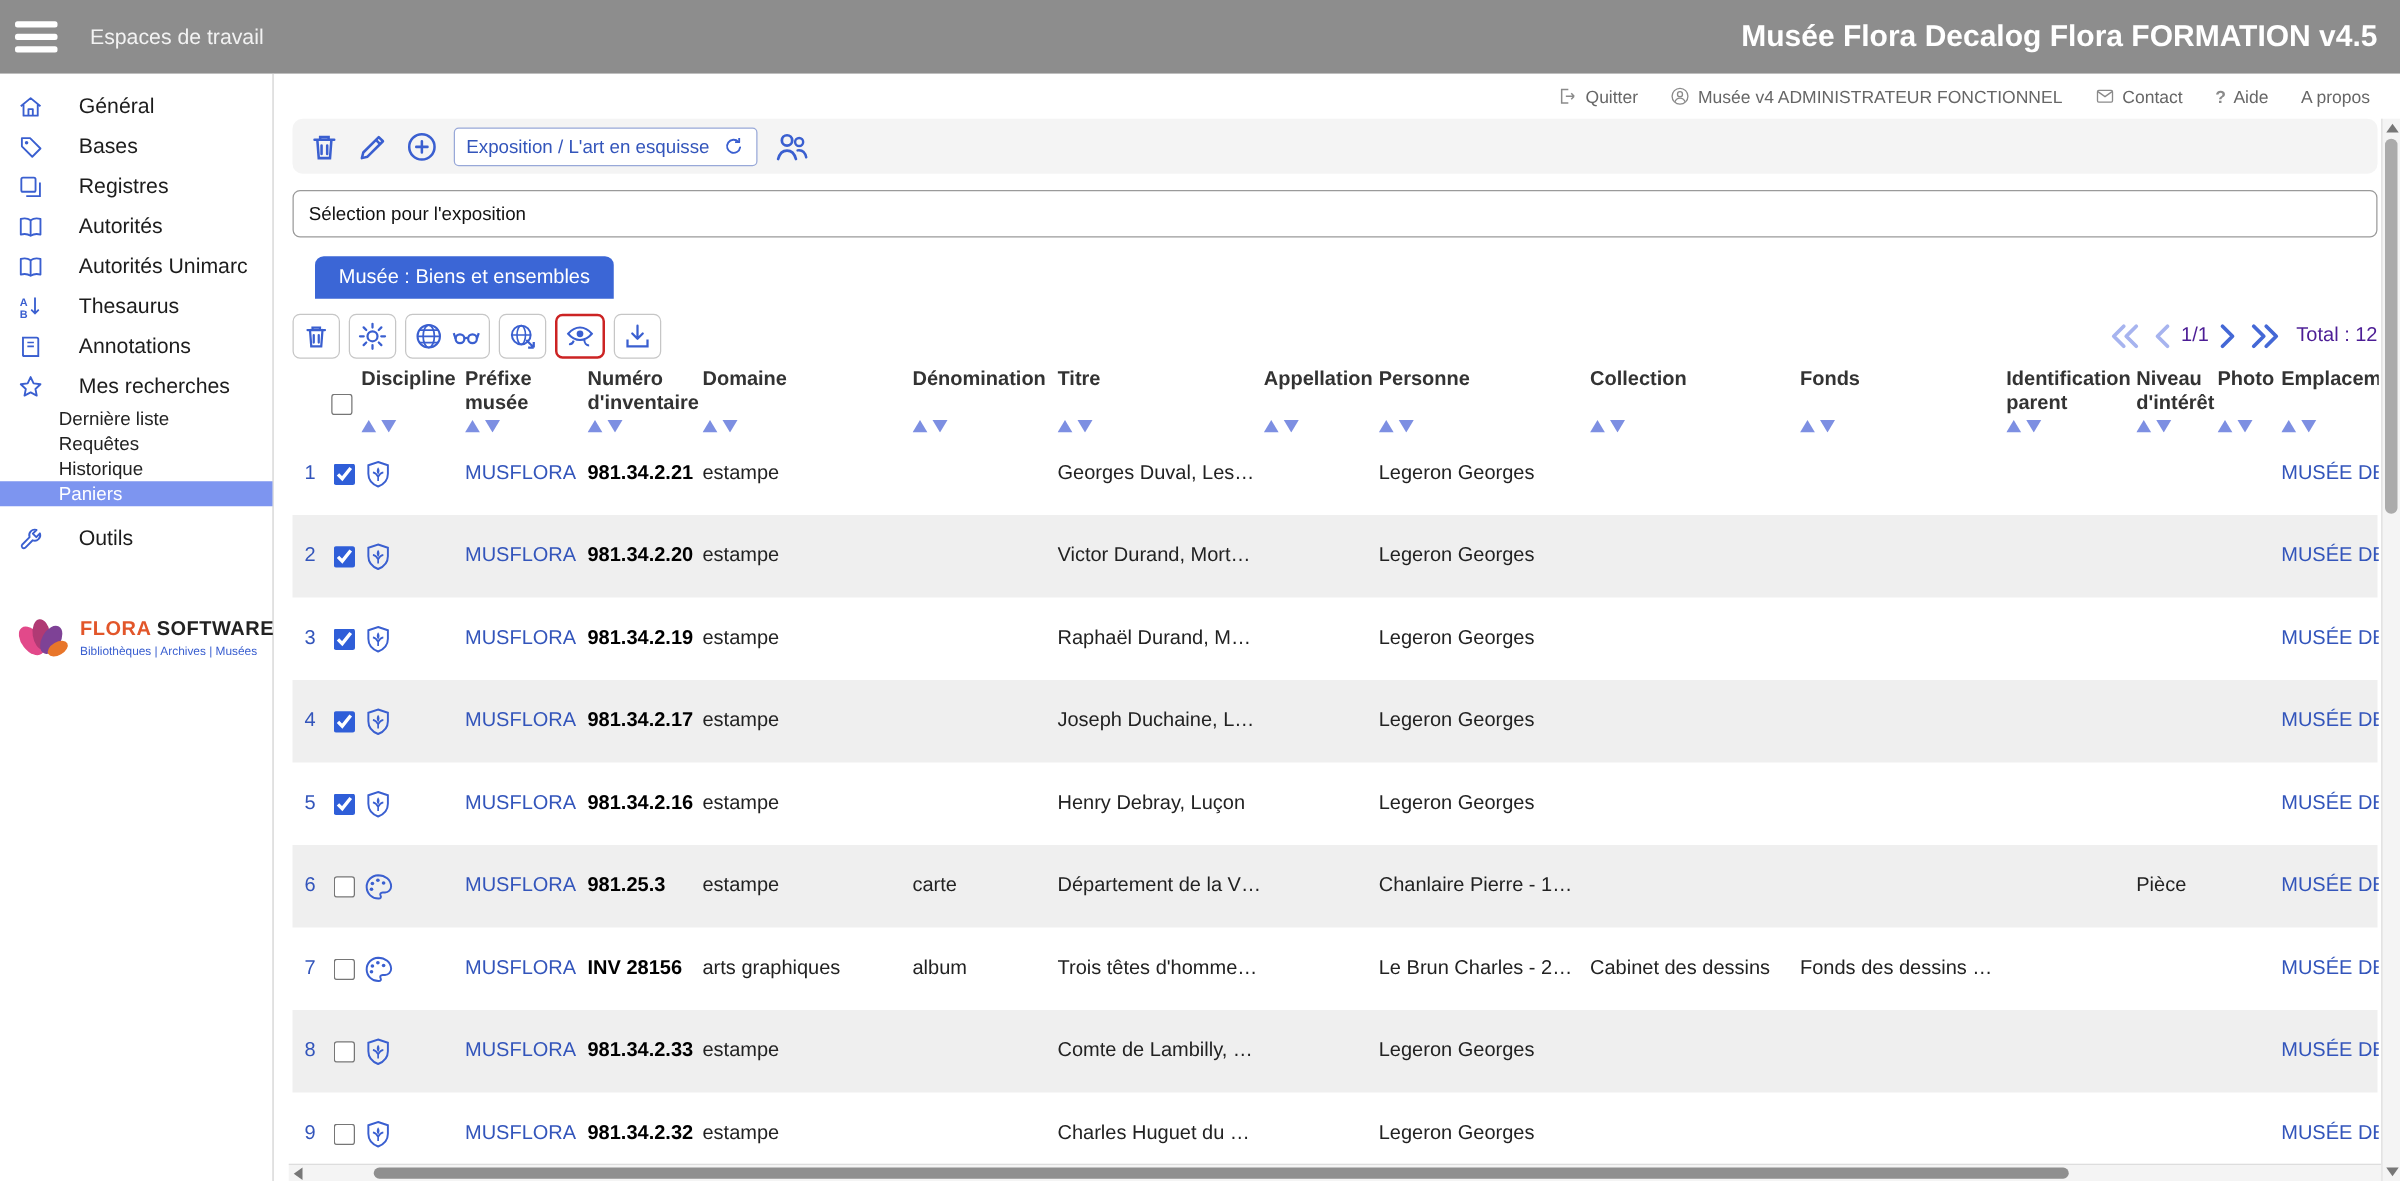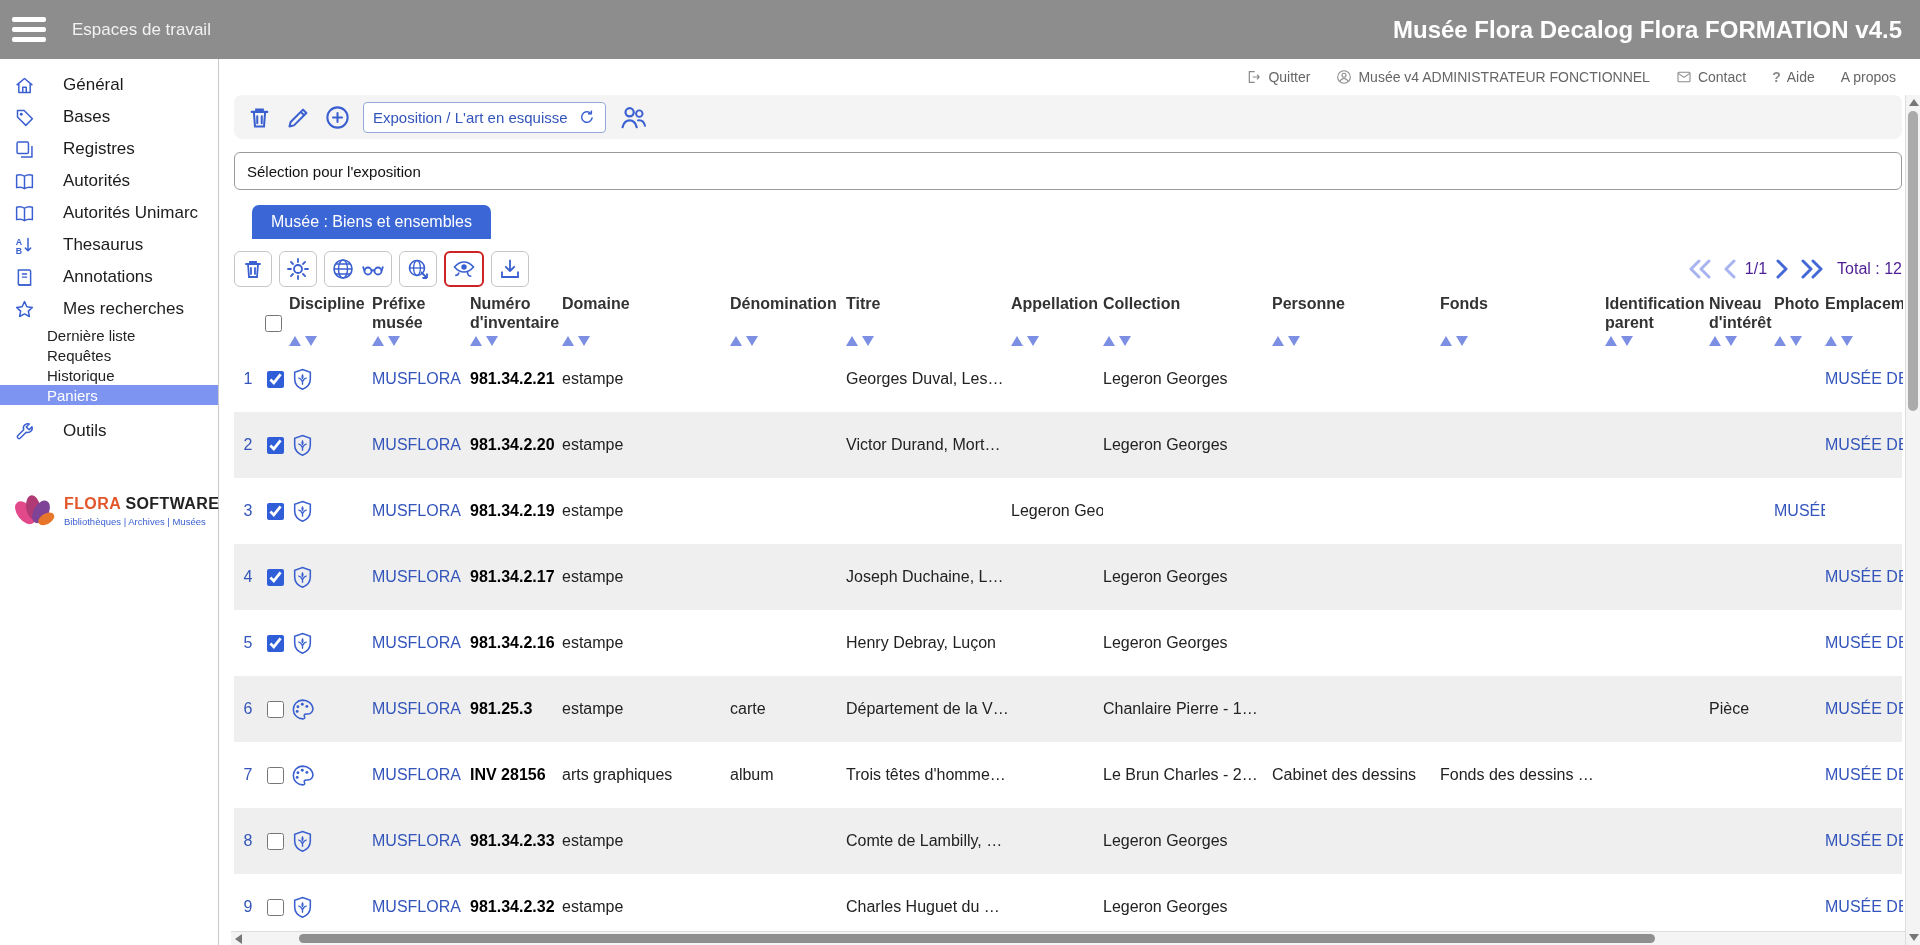--- a/index.html
+++ b/index.html
@@ -421,28 +421,28 @@
             </div>
         </div>
         <div class="th">
           <div class="th-label">Appellation</div>
           <div class="sort">
               <span class="tri-up"></span>
               <span class="tri-down"></span>
             </div>
         </div>
         <div class="th">
+          <div class="th-label">Personne</div>
+          <div class="sort">
+              <span class="tri-up"></span>
+              <span class="tri-down"></span>
+            </div>
+        </div>
+        <div class="th">
           <div class="th-label">Collection</div>
-          <div class="sort">
-              <span class="tri-up"></span>
-              <span class="tri-down"></span>
-            </div>
-        </div>
-        <div class="th">
-          <div class="th-label">Personne</div>
           <div class="sort">
               <span class="tri-up"></span>
               <span class="tri-down"></span>
             </div>
         </div>
         <div class="th">
           <div class="th-label">Fonds</div>
           <div class="sort">
               <span class="tri-up"></span>
               <span class="tri-down"></span>
@@ -553,20 +553,21 @@
                   <path d="M12 6.5c1.4 1.8 1.4 3.8 0 5.8-1.4-2-1.4-4 0-5.8z" fill="currentColor"></path>
                   <path d="M8 10.5c1.8.3 3 1.5 4 3.5 1-2 2.2-3.2 4-3.5M12 13v4" fill="none" stroke="currentColor" stroke-width="1.3"></path>
                 </svg>
               </span>
 
     </div>
     <div class="cell c-prefix">MUSFLORA</div>
     <div class="cell c-inv">981.34.2.19</div>
     <div class="cell c-domaine">estampe</div>
     <div class="cell c-denomination"></div>
+    <div class="cell c-titre">Raphaël Durand, M…</div>
     <div class="cell c-appellation"></div>
     <div class="cell c-personne">Legeron Georges</div>
     <div class="cell c-collection"></div>
     <div class="cell c-fonds"></div>
     <div class="cell c-ident_parent"></div>
     <div class="cell c-niveau"></div>
     <div class="cell c-photo"></div>
     <div class="cell c-emplacement">MUSÉE DE</div>
   </div>
 

